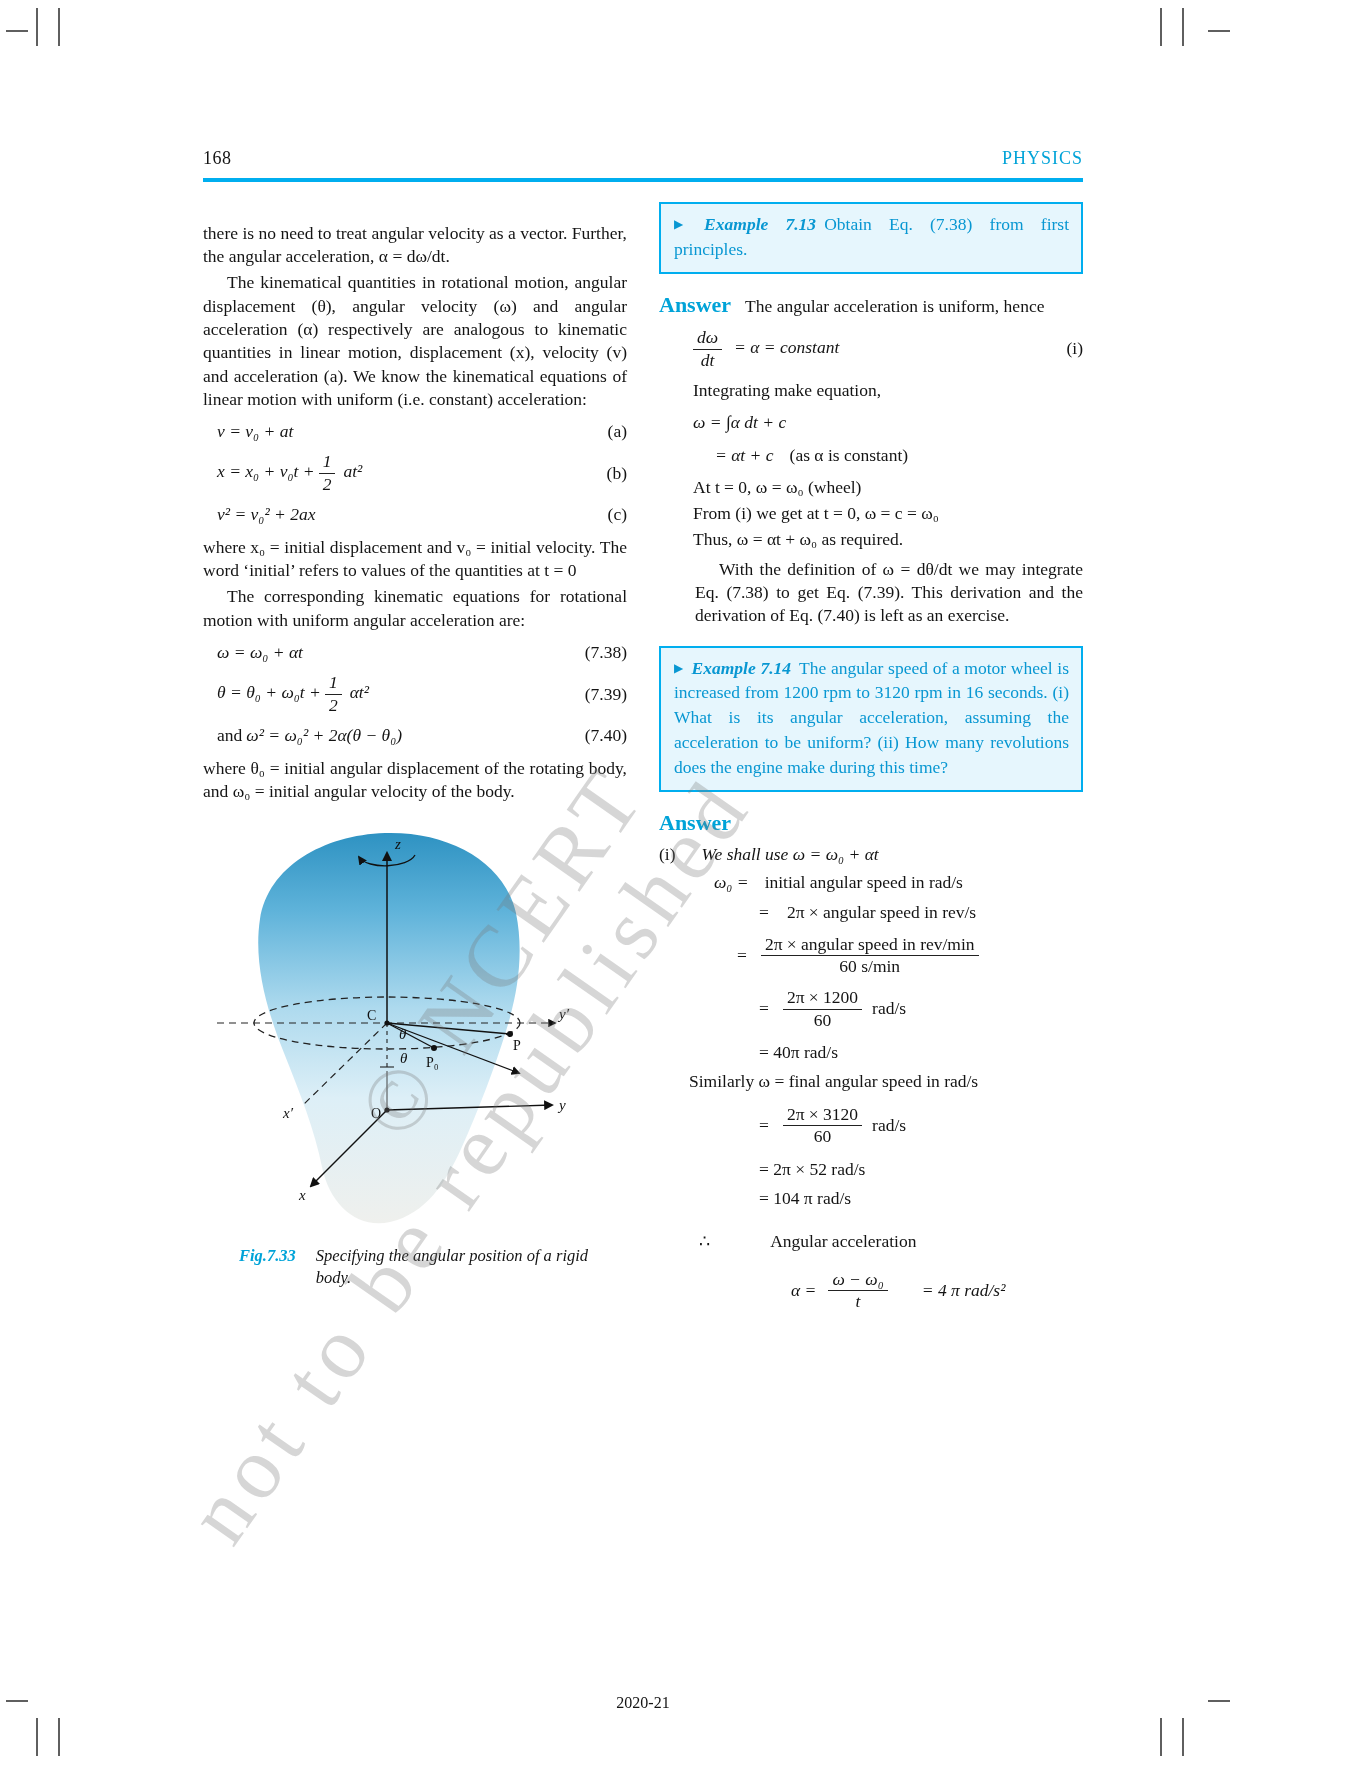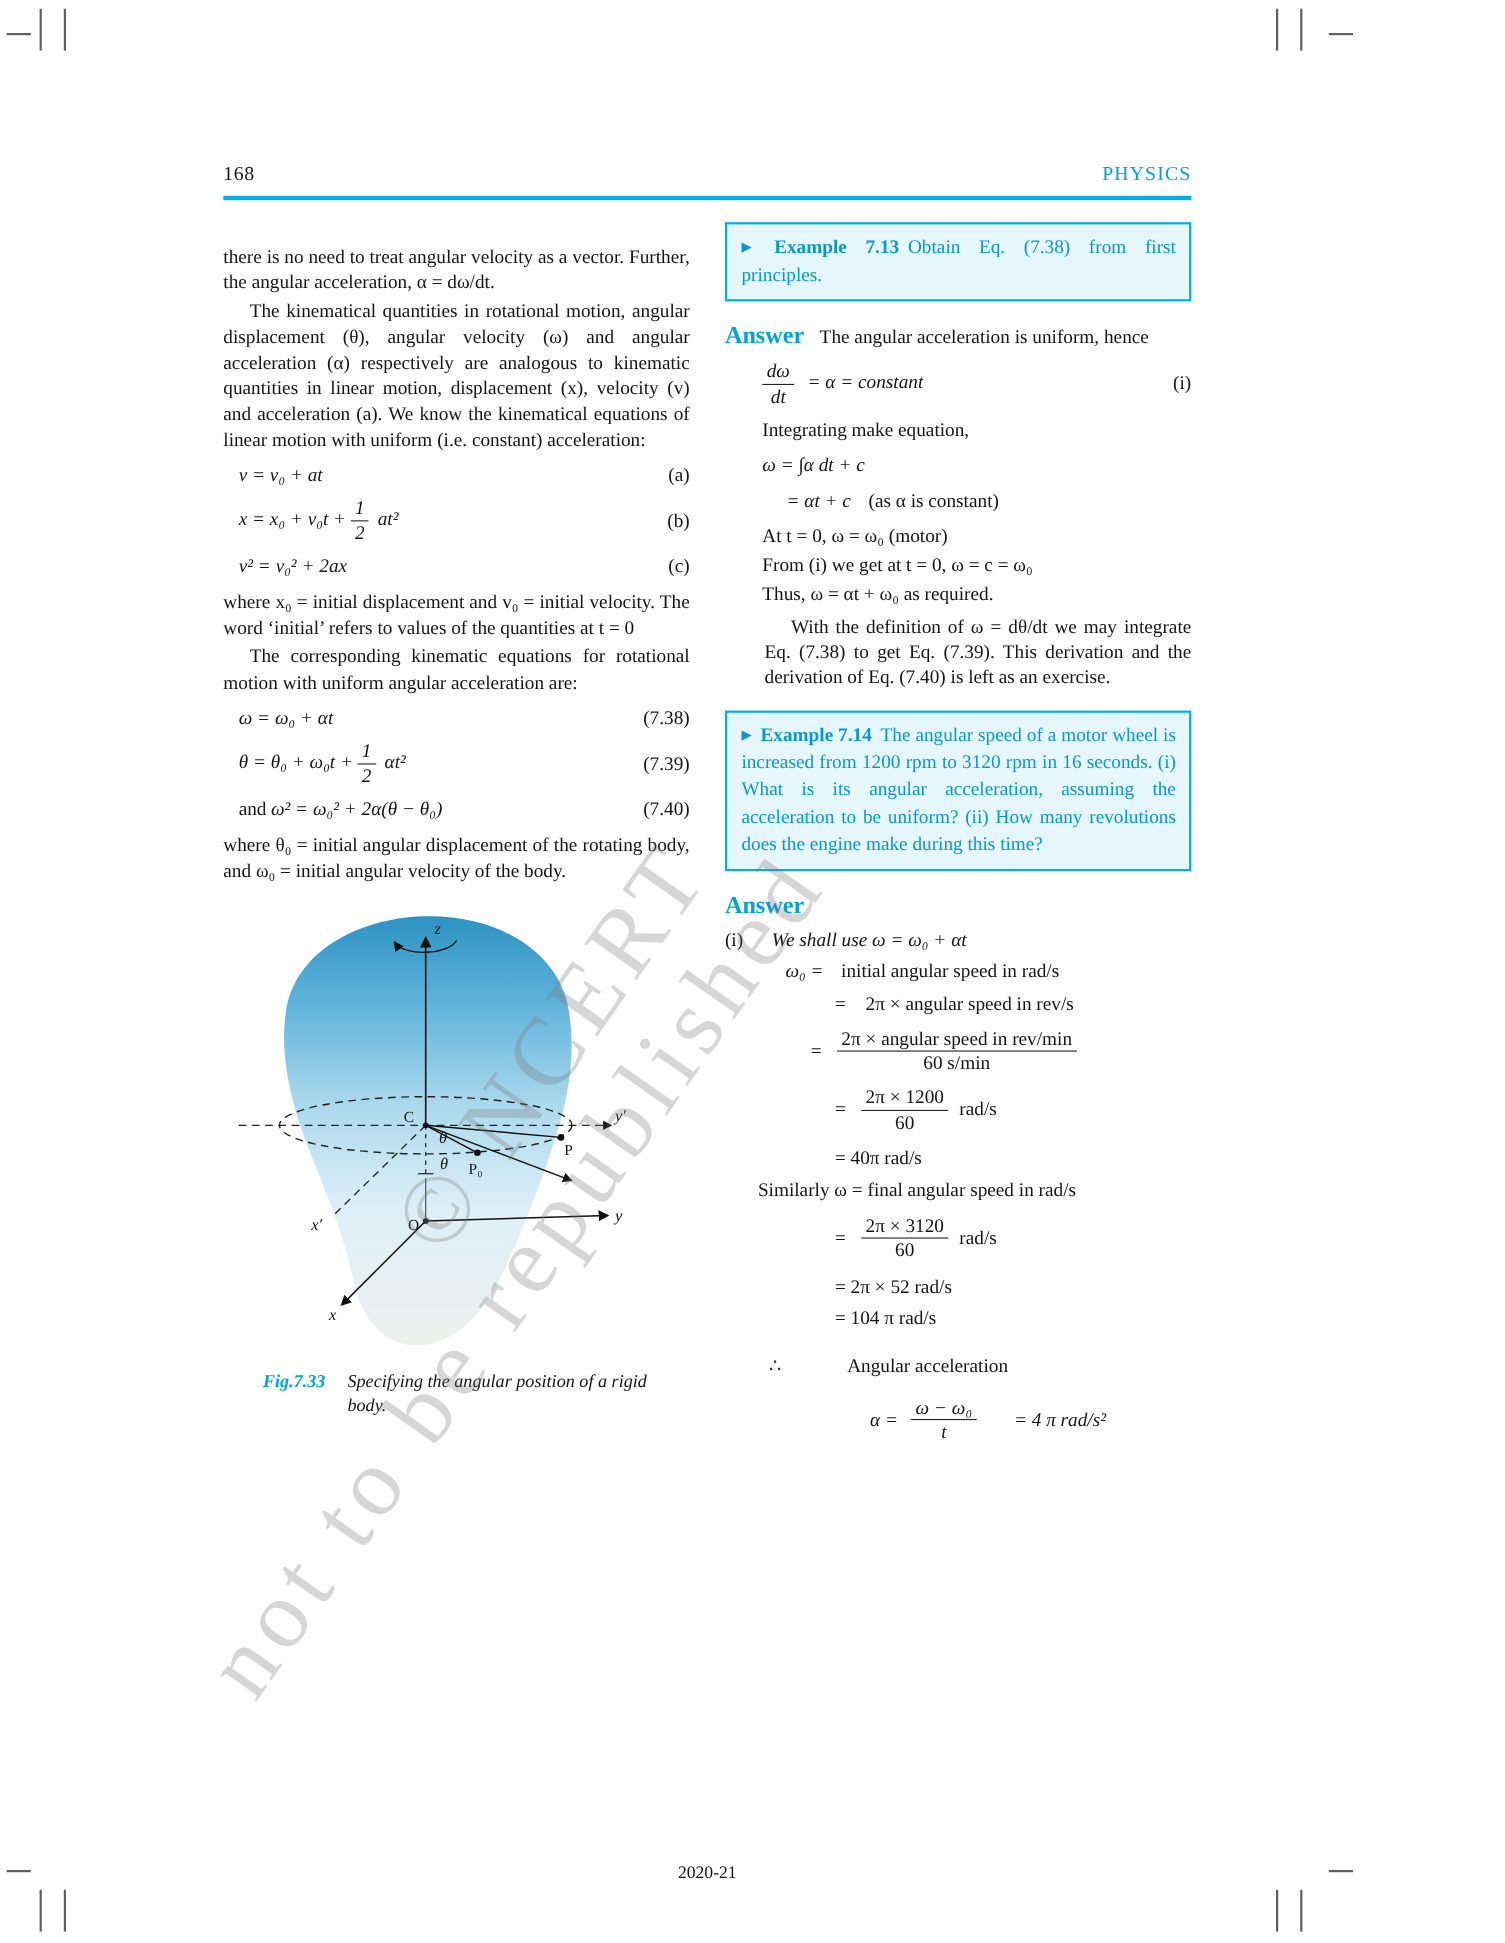--- a/index.html
+++ b/index.html
@@ -33,21 +33,21 @@
   .figsvg{display:block;margin-left:4px;}
   .svglbl{font-family:"Liberation Serif",serif;font-size:15px;font-style:italic;fill:#111;}
   .svgpt{font-family:"Liberation Serif",serif;font-size:14px;font-style:normal;fill:#111;}
   .caption{display:flex;gap:20px;font-size:16.5px;margin:6px 0 0 36px;text-align:left;line-height:1.3;}
   .figtag{color:var(--accent,#00a3d8);font-weight:bold;font-style:italic;white-space:nowrap;}
   .figtext{font-style:italic;}
   
   .example{position:relative;border:2px solid var(--example-border,#00aeef);background:var(--example-bg,#e6f6fd);
     color:var(--example-text,#0897d2);padding:8px 12px 10px 13px;margin:4px 0 16px 0;line-height:1.42;text-align:justify;}
   .example .marker{font-size:12px;margin-right:8px;font-style:normal;position:relative;top:-2px;}
-  .example .extitle{font-weight:bold;margin-right:8px;}
+  .example .extitle{font-weight:bold;font-style:italic;margin-right:8px;}
   
   .anslabel{color:var(--accent,#00a3d8);font-weight:bold;margin-right:14px;font-size:22px;}
   .m-i{margin-left:34px;}
   .mtext{margin:3px 0 3px 34px;}
   .mline{margin:9px 0 9px 34px;font-style:italic;}
   .mline .note{font-style:normal;margin-left:16px;}
   
   .rowi{display:flex;gap:26px;margin:6px 0 4px 0;font-style:italic;}
   .rowi .no{font-style:normal;}
   .a14l1{display:flex;gap:16px;margin:5px 0 5px 55px;}
@@ -215,21 +215,21 @@
           <span class="frac"><span class="fnum">dω</span><span class="fden">dt</span></span><span style="margin-left:8px;">= α = constant</span>
         </span>
         <span class="eqlabel">(i)</span>
       </div>
 
       <p class="mtext">Integrating make equation,</p>
       <p class="mline">ω = ∫α dt + c</p>
       <p class="mline" style="margin-left:56px;">
         <span>= αt + c</span><span class="note">(as α is constant)</span>
       </p>
-      <p class="mtext">At t = 0, ω = ω₀ (motor)</p>
+      <p class="mtext">At t = 0, ω = ω₀ (wheel)</p>
       <p class="mtext">From (i) we get at t = 0, ω = c = ω₀</p>
       <p class="mtext">Thus, ω = αt + ω₀ as required.</p>
       <p class="para indent" style="margin-top:6px;margin-left:36px;">With the definition of ω = dθ/dt we may integrate Eq. (7.38) to get Eq. (7.39). This derivation and the derivation of Eq. (7.40) is left as an exercise.</p>
 
       <div class="example" style="margin-top:18px;">
         <span class="marker">▶</span><span class="extitle">Example 7.14</span><span>The angular speed of a motor wheel is increased from 1200 rpm to 3120 rpm in 16 seconds. (i) What is its angular acceleration, assuming the acceleration to be uniform? (ii) How many revolutions does the engine make during this time?</span>
       </div>
 
       <p class="para">
         <span class="anslabel">Answer</span>

